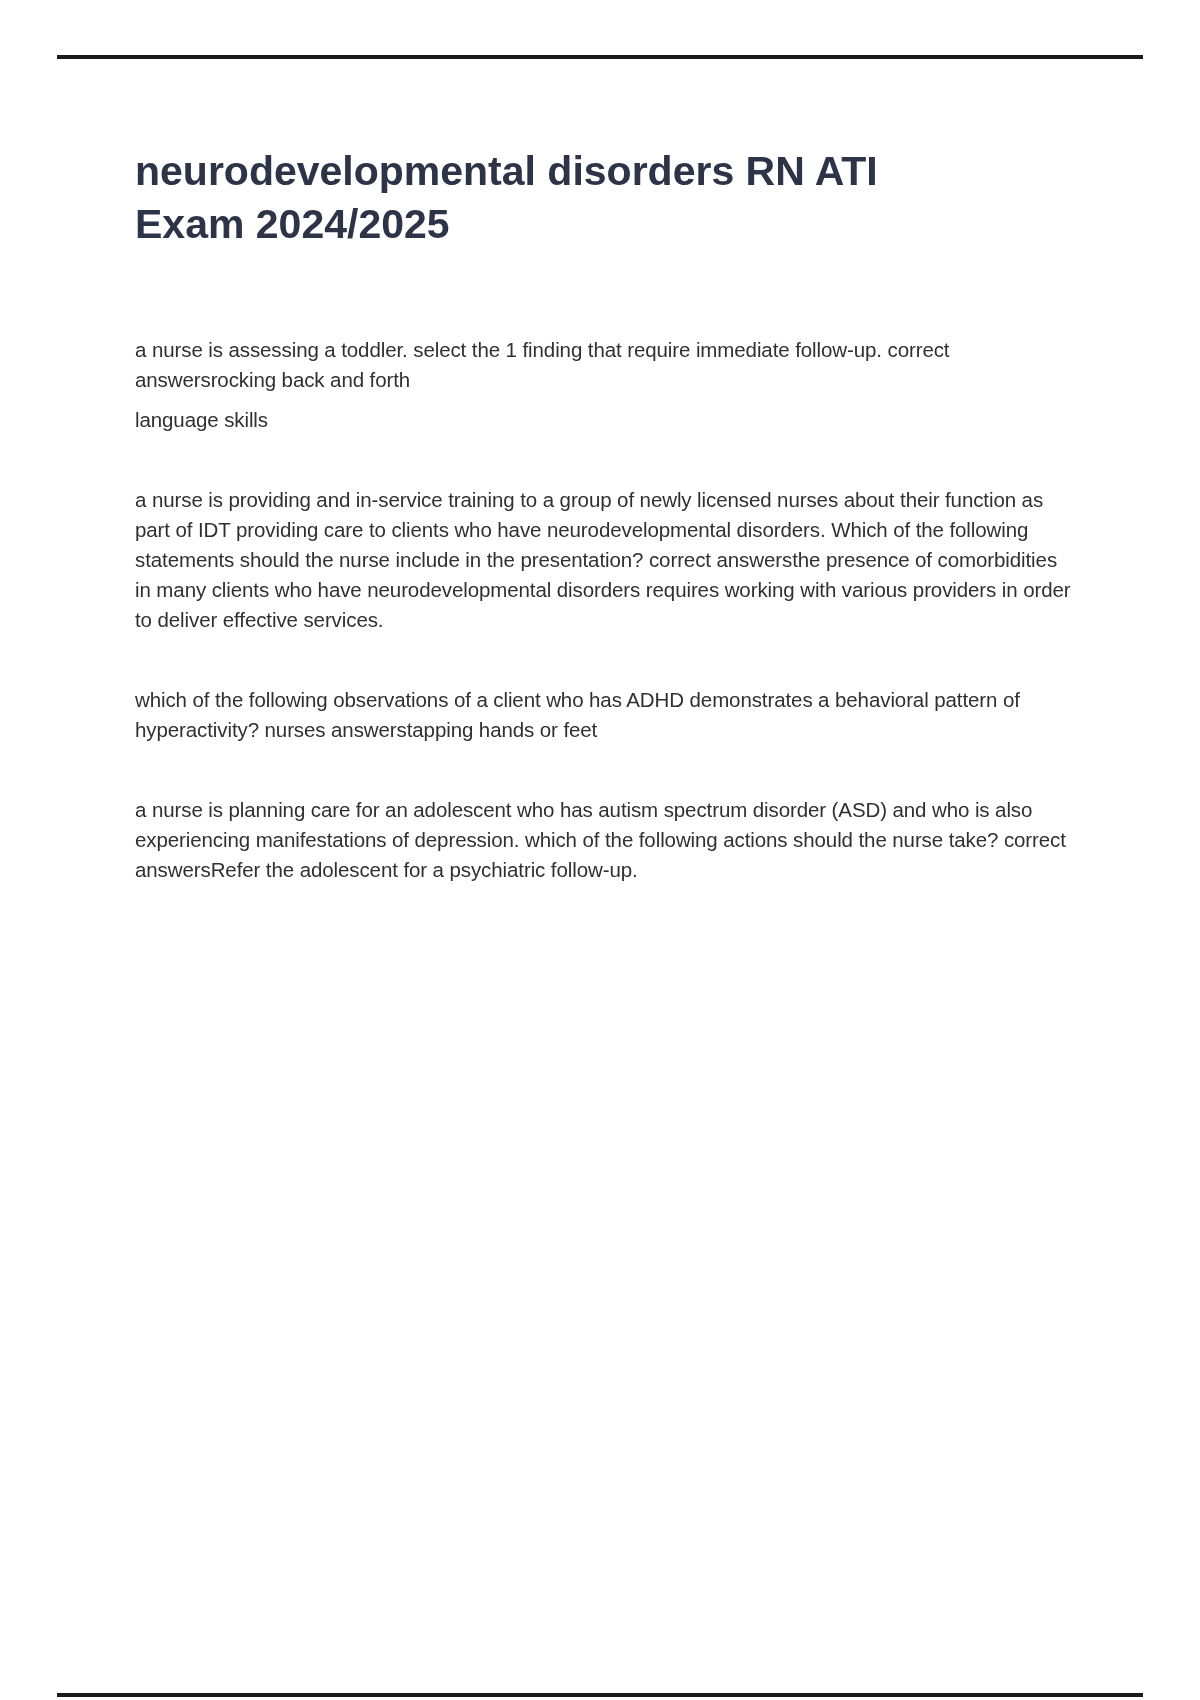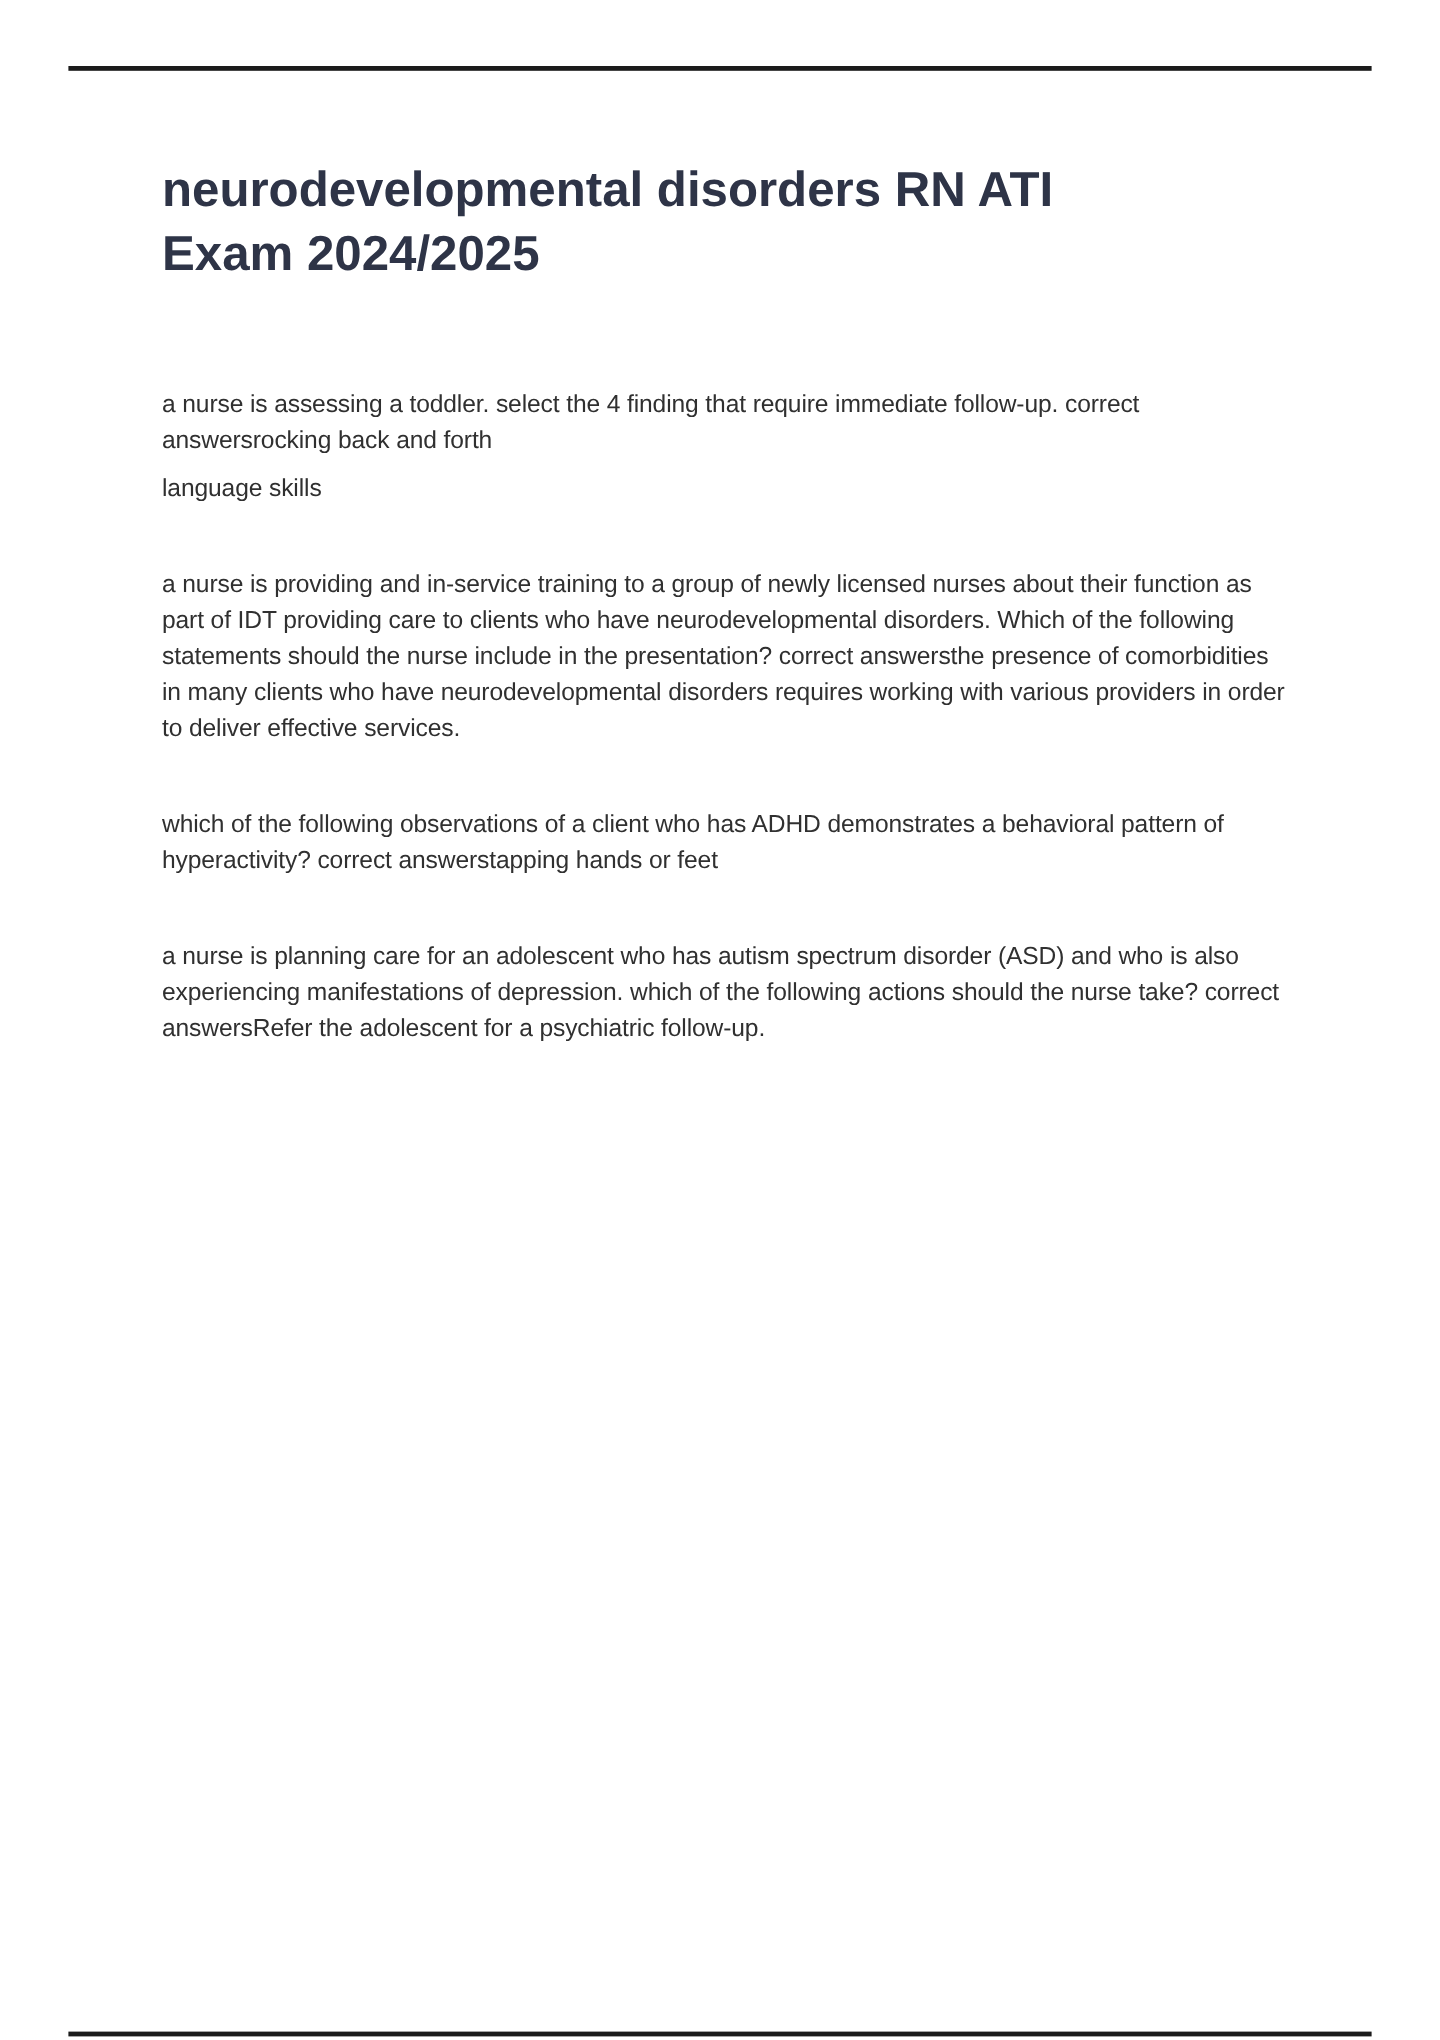--- a/index.html
+++ b/index.html
@@ -20,21 +20,21 @@
     left: 57px;
     width: 1086px;
     height: 4px;
     background: #1b1b1b;
   }
   .rule-top { top: 55px; }
   .rule-bottom { top: 1693px; }
   .content {
     position: absolute;
     left: 135px;
-    top: 0;
+    top: 13px;
     width: 940px;
   }
   .title {
     margin: 132px 0 0 0;
     padding: 0;
     font-size: 41px;
     line-height: 53px;
     font-weight: 700;
     color: #2e3447;
     letter-spacing: 0px;
@@ -64,28 +64,28 @@
   <div class="rule rule-top"></div>
 
   <div class="content">
     <h1 class="title">
       <span class="title-line">neurodevelopmental disorders RN ATI</span>
       <span class="title-line">Exam 2024/2025</span>
     </h1>
 
     <div class="qa-list" id="qa-list">
         <div class="qa-group">
-          <p class="qa-paragraph">a nurse is assessing a toddler. select the 4 finding that require immediate follow-up. correct answersrocking back and forth</p>
+          <p class="qa-paragraph">a nurse is assessing a toddler. select the 1 finding that require immediate follow-up. correct answersrocking back and forth</p>
           <p class="qa-paragraph">language skills</p>
         </div>
         <div class="qa-group">
           <p class="qa-paragraph">a nurse is providing and in-service training to a group of newly licensed nurses about their function as part of IDT providing care to clients who have neurodevelopmental disorders. Which of the following statements should the nurse include in the presentation? correct answersthe presence of comorbidities in many clients who have neurodevelopmental disorders requires working with various providers in order to deliver effective services.</p>
         </div>
         <div class="qa-group">
-          <p class="qa-paragraph">which of the following observations of a client who has ADHD demonstrates a behavioral pattern of hyperactivity? correct answerstapping hands or feet</p>
+          <p class="qa-paragraph">which of the following observations of a client who has ADHD demonstrates a behavioral pattern of hyperactivity? nurses answerstapping hands or feet</p>
         </div>
         <div class="qa-group">
           <p class="qa-paragraph">a nurse is planning care for an adolescent who has autism spectrum disorder (ASD) and who is also experiencing manifestations of depression. which of the following actions should the nurse take? correct answersRefer the adolescent for a psychiatric follow-up.</p>
         </div>
       </div>
   </div>
 
   <div class="rule rule-bottom"></div>
 </div>
 

